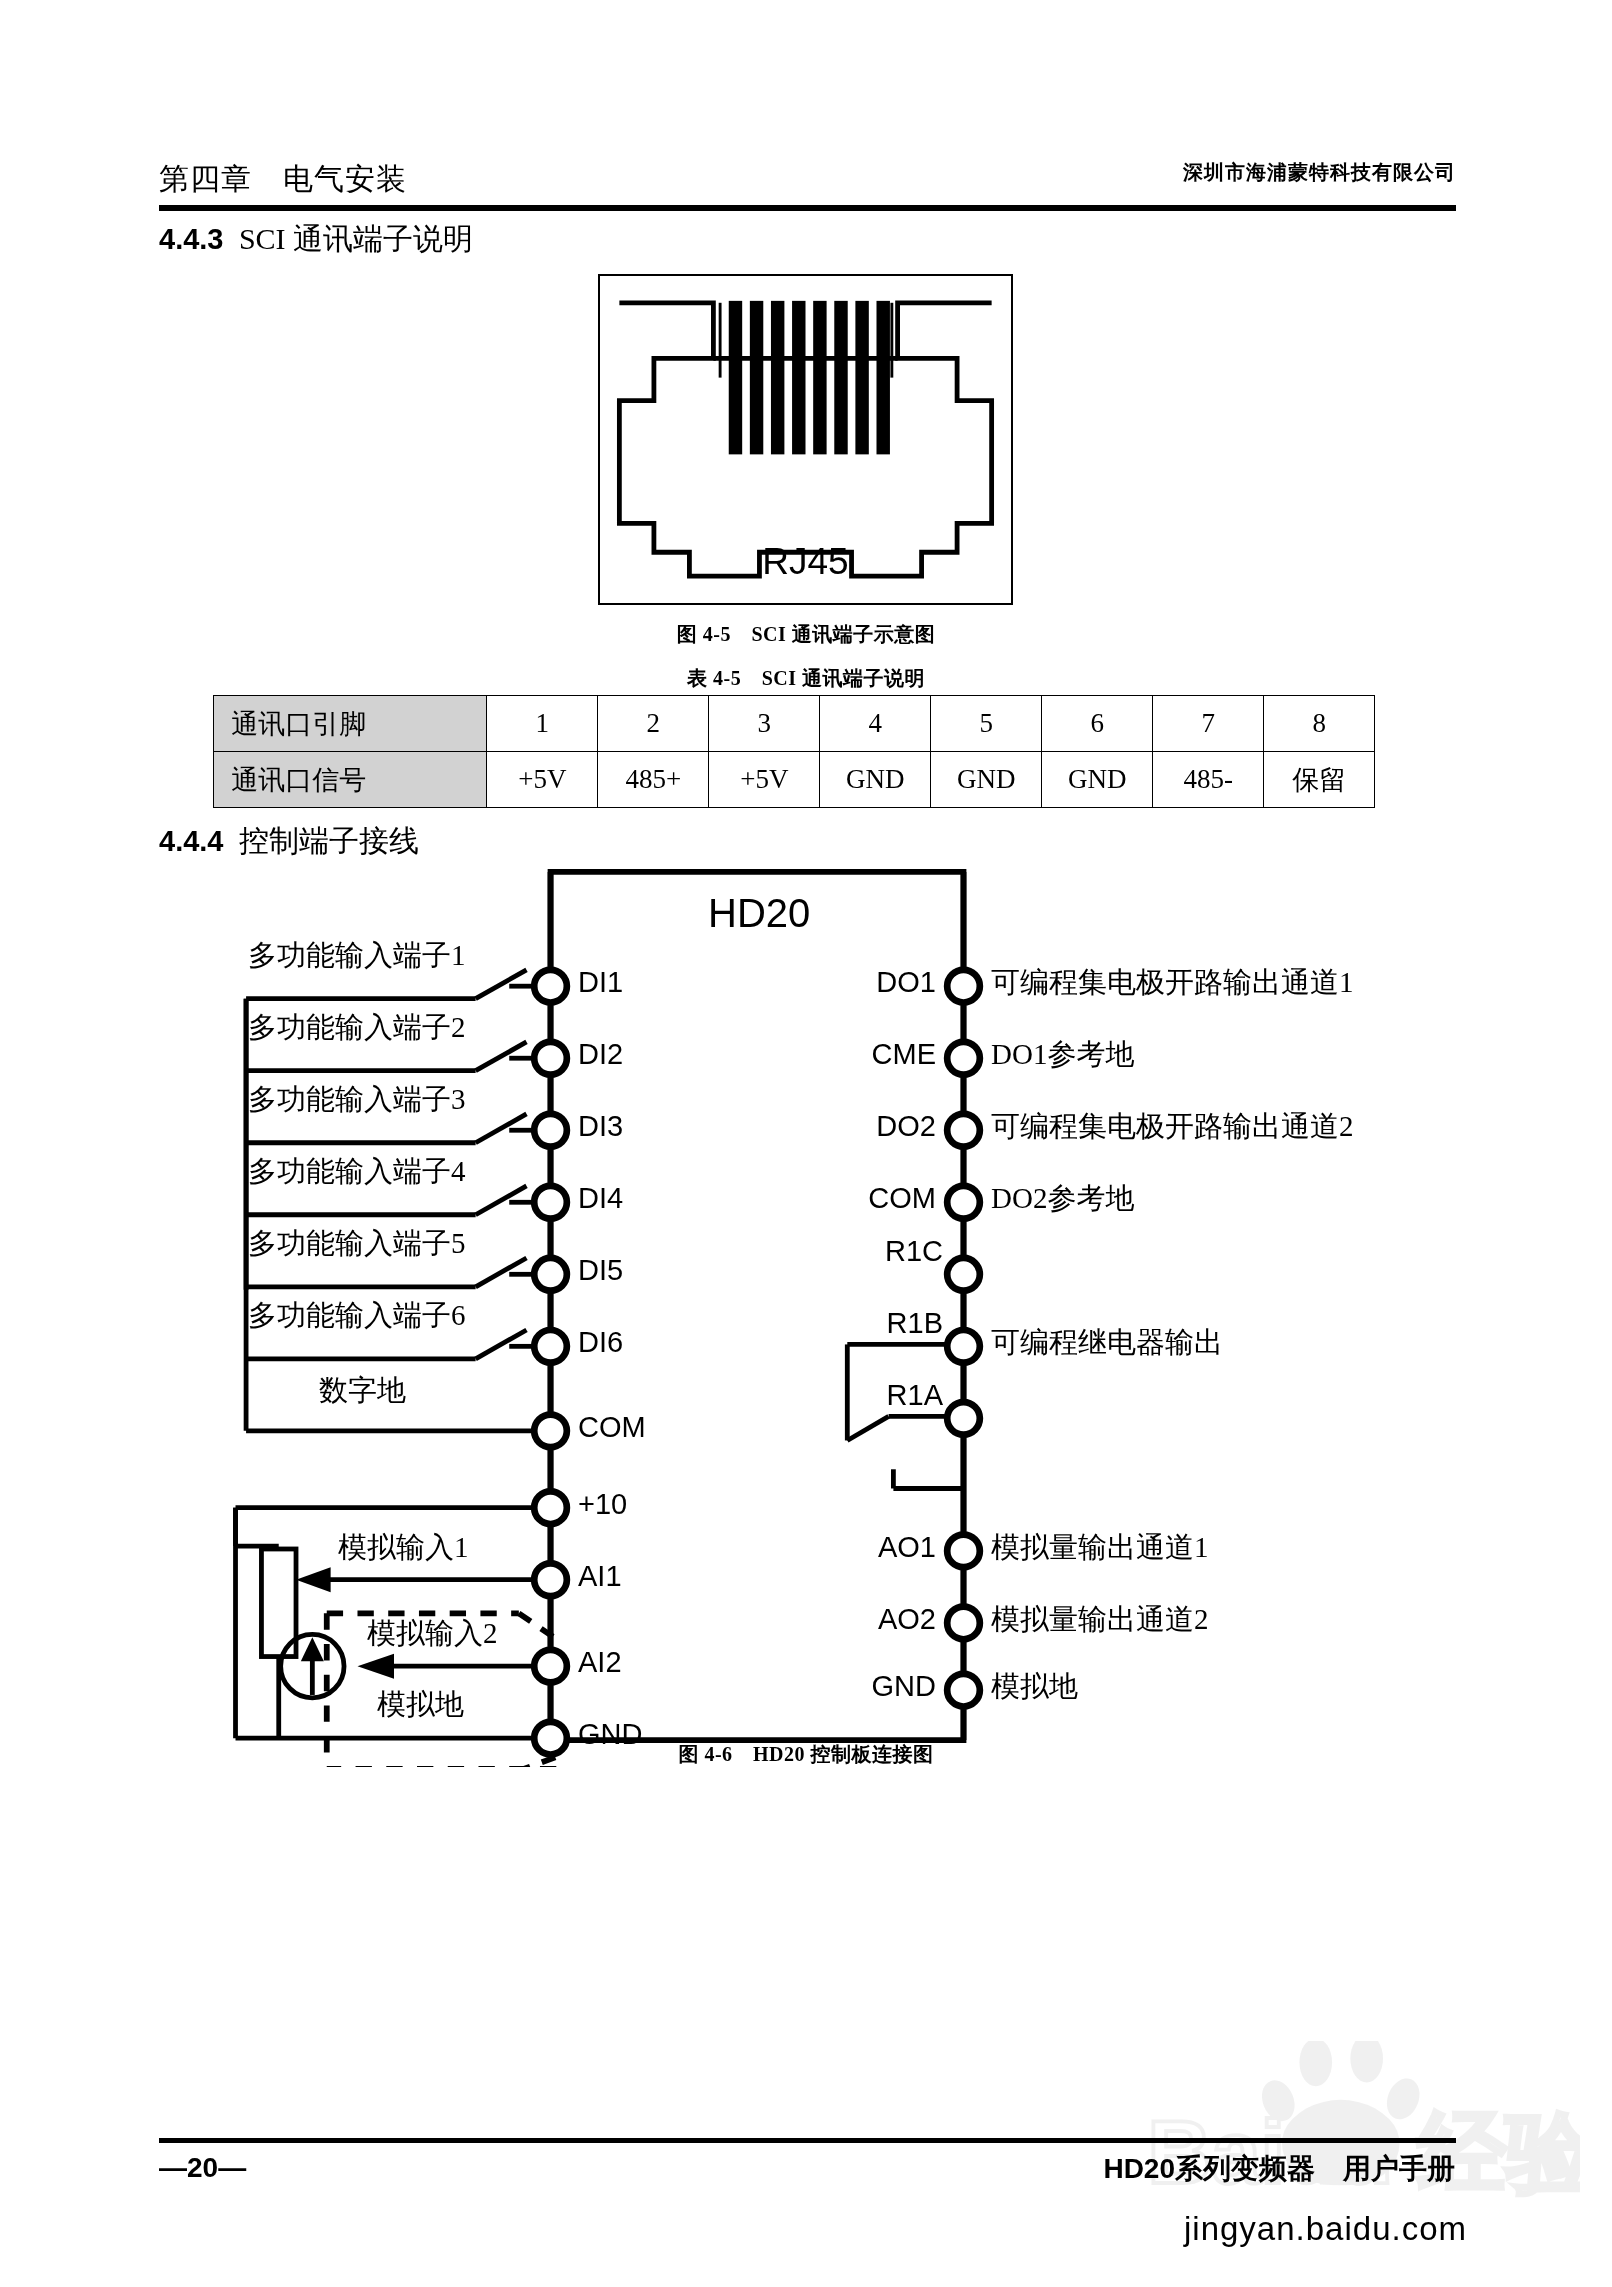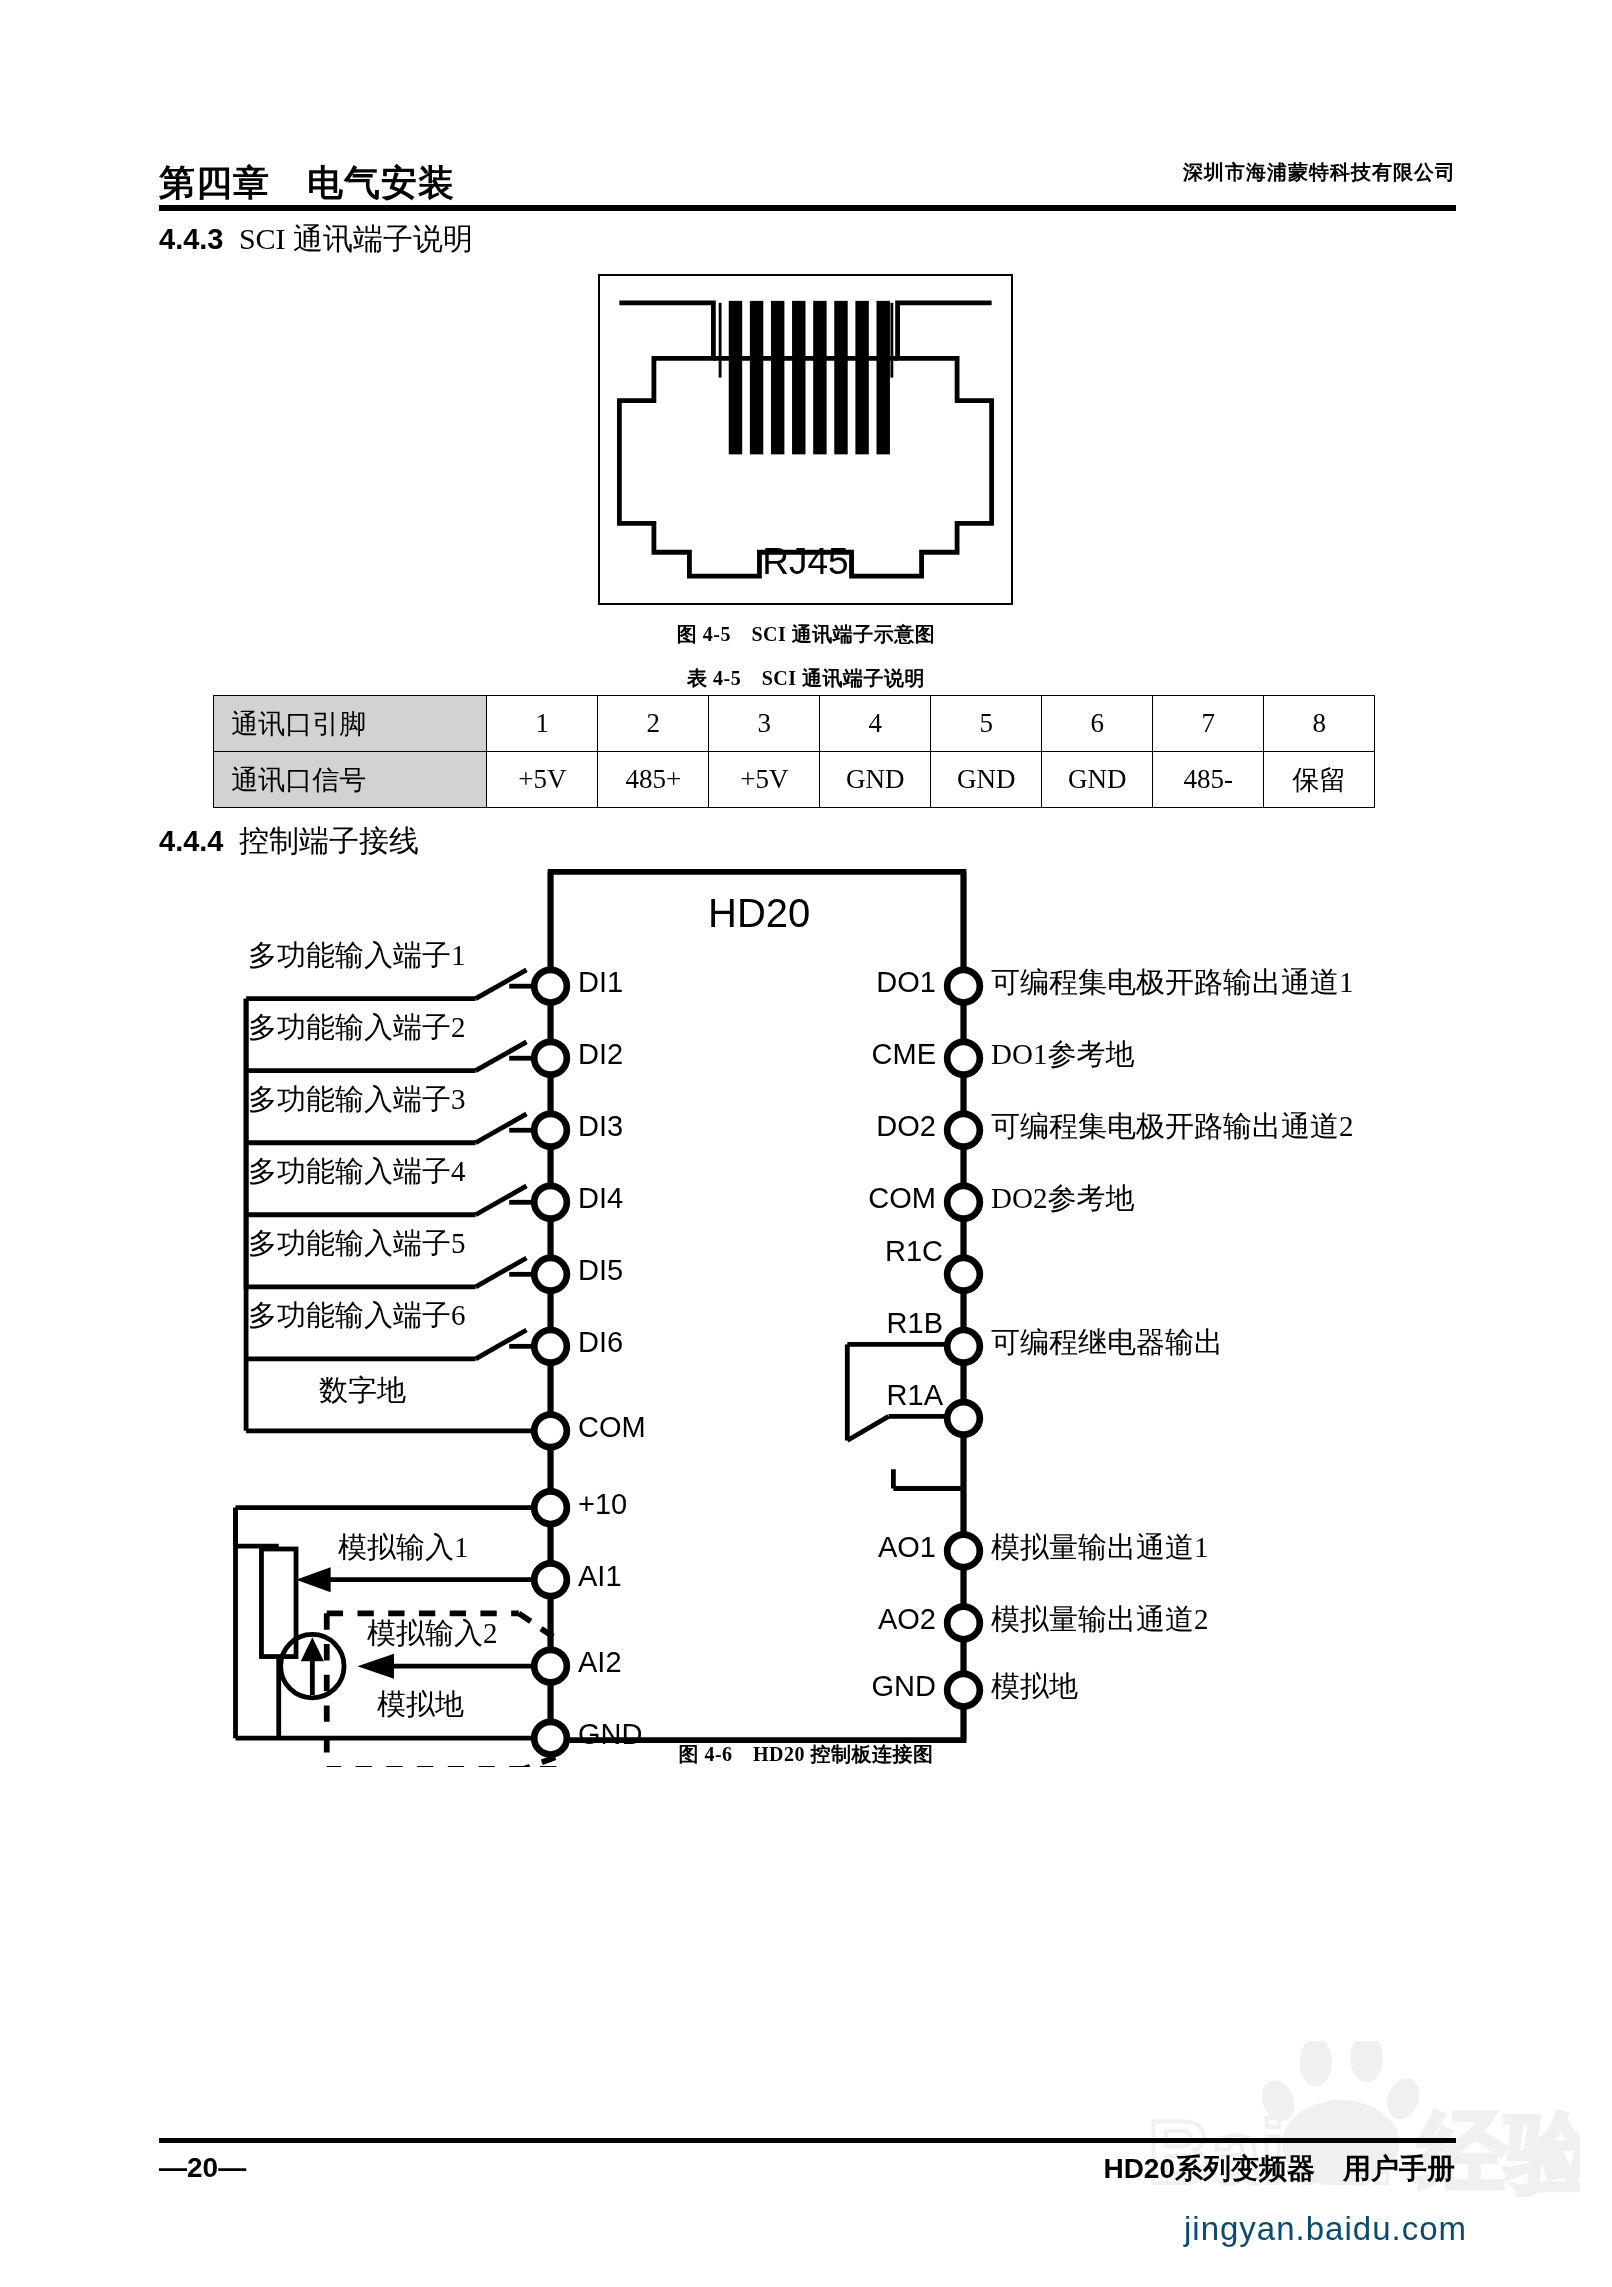--- a/index.html
+++ b/index.html
@@ -6,21 +6,21 @@
   body{
     width:1612px;height:2287px;position:relative;overflow:hidden;
     font-family:"Liberation Serif","DejaVu Serif",serif;
     color:#000;
     -webkit-font-smoothing:antialiased;
   }
   .page{position:absolute;left:0;top:0;width:1612px;height:2287px;}
 
   
   .hdr{position:absolute;left:159px;top:159px;width:1297px;height:44px;}
-  .hdr-left{position:absolute;left:0;top:0;font-size:36px;font-weight:bold;letter-spacing:1px;}
+  .hdr-left{position:absolute;left:0;top:0;font-size:30px;font-weight:normal;letter-spacing:1px;}
   .hdr-right{position:absolute;right:0;top:0;font-size:20px;font-weight:bold;letter-spacing:1px;}
   .hdr-rule{position:absolute;left:159px;top:205px;width:1297px;height:5.8px;background:#000;}
 
   
   .sec{position:absolute;font-size:29px;}
   .sec .num{font-family:"Liberation Sans","DejaVu Sans",sans-serif;font-weight:bold;font-size:29px;}
   .sec .ttl{font-size:30px;margin-left:15.4px;}
 
   
   .rjbox{position:absolute;left:598px;top:274px;width:415px;height:331px;border:2.9px solid #000;box-sizing:border-box;}
@@ -44,21 +44,21 @@
 
   
   .ft-rule{position:absolute;left:159px;top:2138px;width:1297px;height:4.8px;background:#000;}
   .ft-left{position:absolute;left:159px;top:2152px;font-size:28px;font-weight:bold;
            font-family:"Liberation Sans","DejaVu Sans",sans-serif;}
   .ft-right{position:absolute;right:157px;top:2150px;font-size:28px;font-weight:bold;}
   .ft-right .mdl{font-family:"Liberation Sans","DejaVu Sans",sans-serif;}
 
   
   .wm{position:absolute;left:1138px;top:2041px;width:442px;height:231px;opacity:.30;pointer-events:none;}
-  .wm-txt{position:absolute;left:1184px;top:2210px;font-size:33px;color:#0c4a6e;
+  .wm-txt{position:absolute;left:1184px;top:2210px;font-size:33px;color:#000000;
           font-family:"Liberation Sans","DejaVu Sans",sans-serif;letter-spacing:1px;}
 </style>
 </head>
 <body>
 
 <div class="page">
 
   <div class="hdr">
     <div class="hdr-left">第四章　电气安装</div>
     <div class="hdr-right">深圳市海浦蒙特科技有限公司</div>

